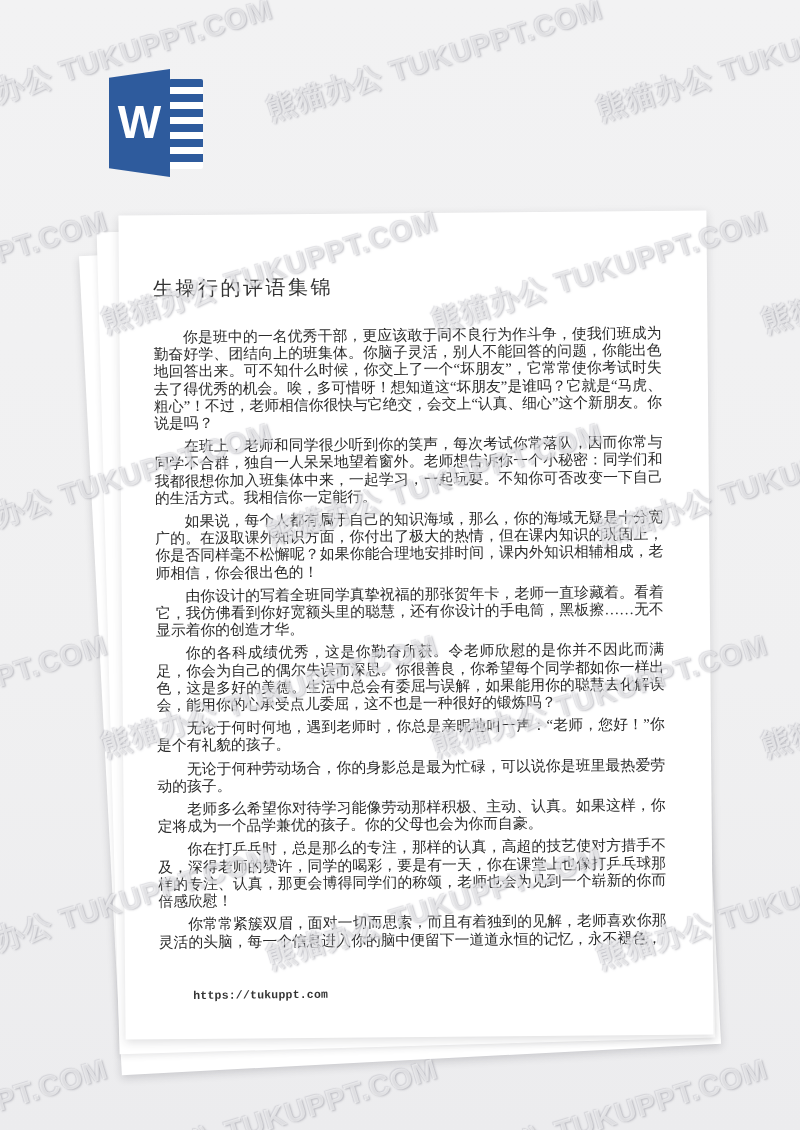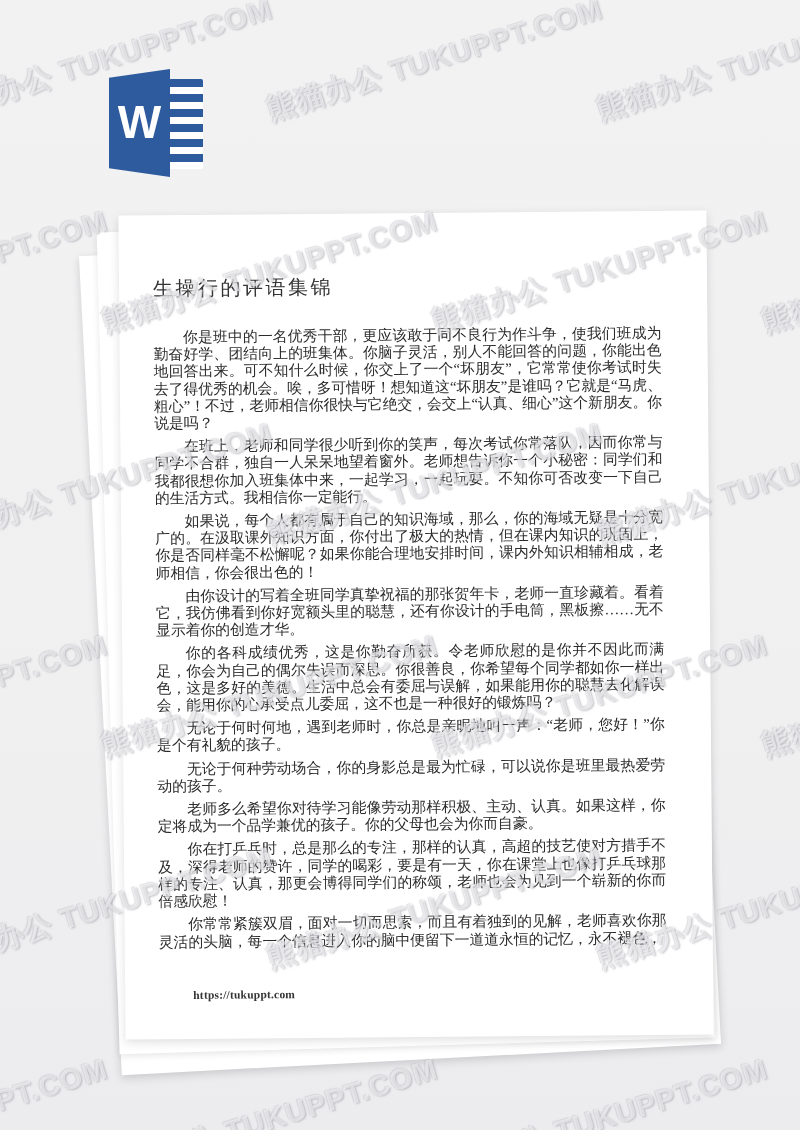--- a/index.html
+++ b/index.html
@@ -65,21 +65,21 @@
   .doc-body p {
     margin: 0 0 6px 0;
     font-family: "Liberation Serif", "DejaVu Serif", serif;
     font-size: 14.8px; line-height: 17.2px;
     color: #2b2b2b;
     text-align: justify;
     text-indent: 2em;
   }
   .doc-url {
     position: absolute; left: 68px; top: 774px;
-    font-family: Liberation Serif, serif;
+    font-family: Liberation Mono, monospace;
     font-size: 11.5px; font-weight: bold; color: #333333;
     letter-spacing: 0.2px;
   }
 
   
   .watermark-layer {
     position: absolute; left: 0; top: 0; width: 800px; height: 1130px;
     z-index: 50; pointer-events: none; overflow: hidden;
   }
   .wm {

